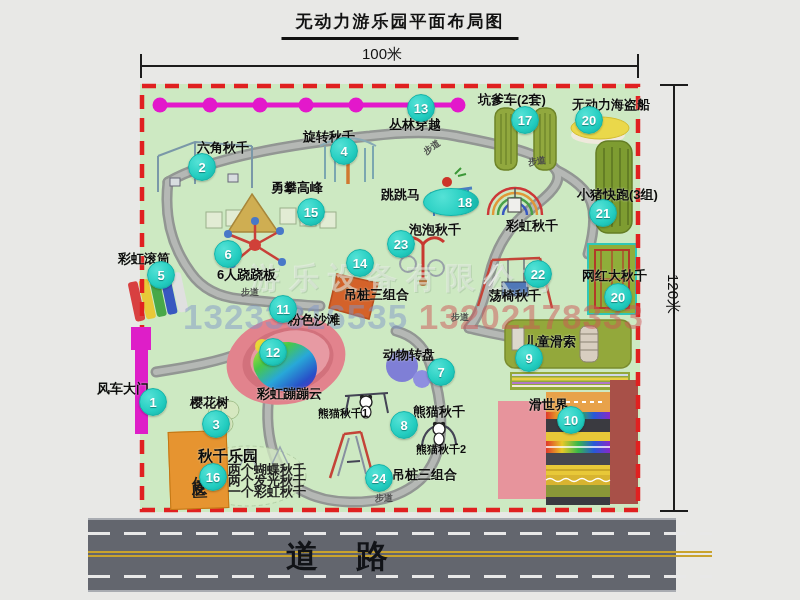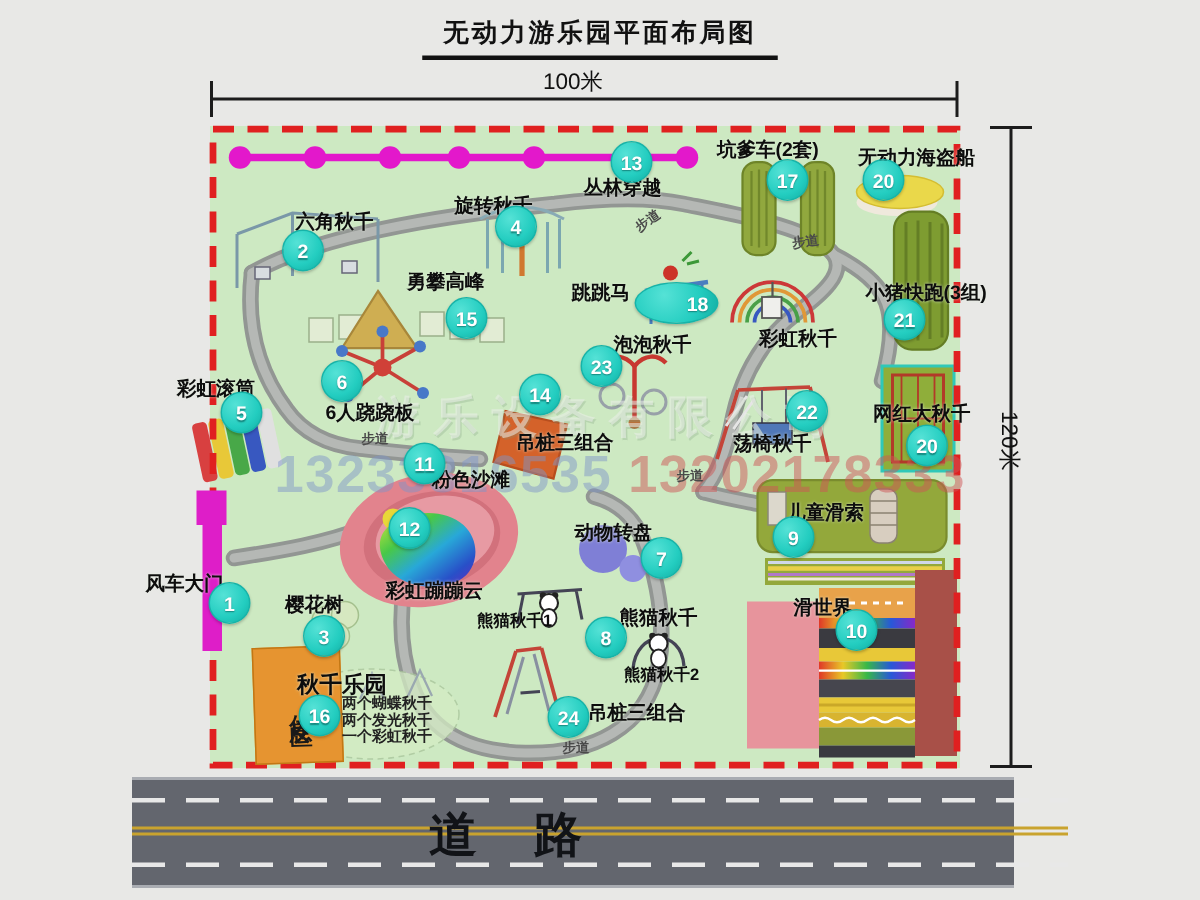--- a/index.html
+++ b/index.html
@@ -17,21 +17,21 @@
   .badge{width:26px;height:26px;margin:-13px 0 0 -13px;border-radius:50%;
          background:radial-gradient(circle at 35% 30%,#55e2d6,#23cdc0 60%,#13ada2);
          border:1px solid #17b3a8;color:#fff;font-weight:bold;font-size:13px;
          display:flex;align-items:center;justify-content:center;
          text-shadow:0 1px 1px rgba(0,80,75,.6);box-shadow:0 1px 2px rgba(0,0,0,.25);}
   
   .lbl{font-size:13px;font-weight:bold;color:#0d0d0d;white-space:nowrap;
        text-shadow:0 0 2px rgba(230,240,225,.8);}
   .lbl.big{font-size:15px;}
   .lbl.small{font-size:11px;font-weight:bold;text-shadow:none;}
-  .sublist{font-size:10px;font-weight:bold;color:#222;line-height:11px;white-space:nowrap;}
+  .sublist{font-size:13px;font-weight:bold;color:#222;line-height:11px;white-space:nowrap;}
   .trail{font-size:9px;font-weight:bold;color:#4a4a4a;white-space:nowrap;}
   
   #rest-area{left:169px;top:431px;width:57px;height:76px;background:#e69430;border:1px solid #c27714;
              transform:rotate(-2deg);display:flex;align-items:center;justify-content:center;}
   #rest-area span{writing-mode:vertical-rl;font-size:15px;font-weight:bold;color:#1a1a1a;letter-spacing:4px;}
   
   .gate{background:#de1ec8;}
   
   #wm-company{left:250px;top:258px;font-size:30px;font-weight:bold;letter-spacing:9px;
               color:rgba(235,238,233,.55);white-space:nowrap;text-shadow:1px 1px 0 rgba(120,150,120,.25);}

